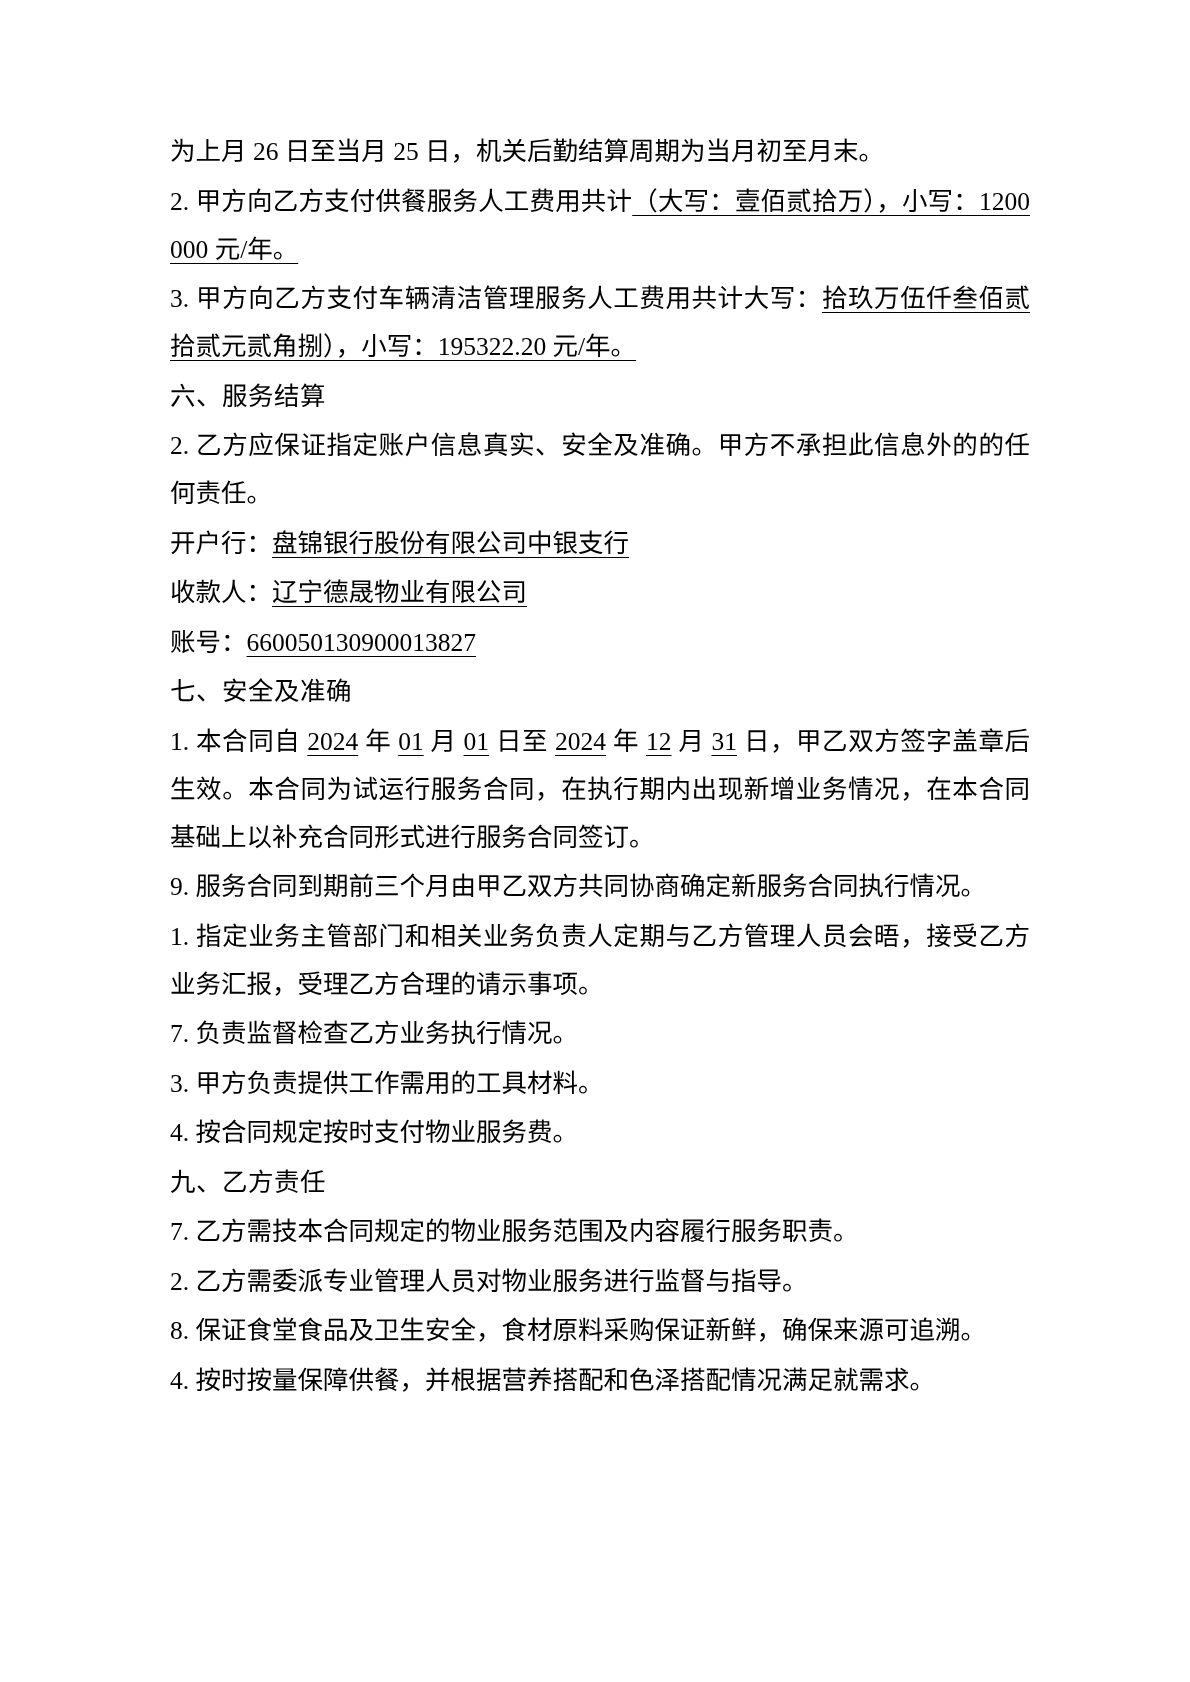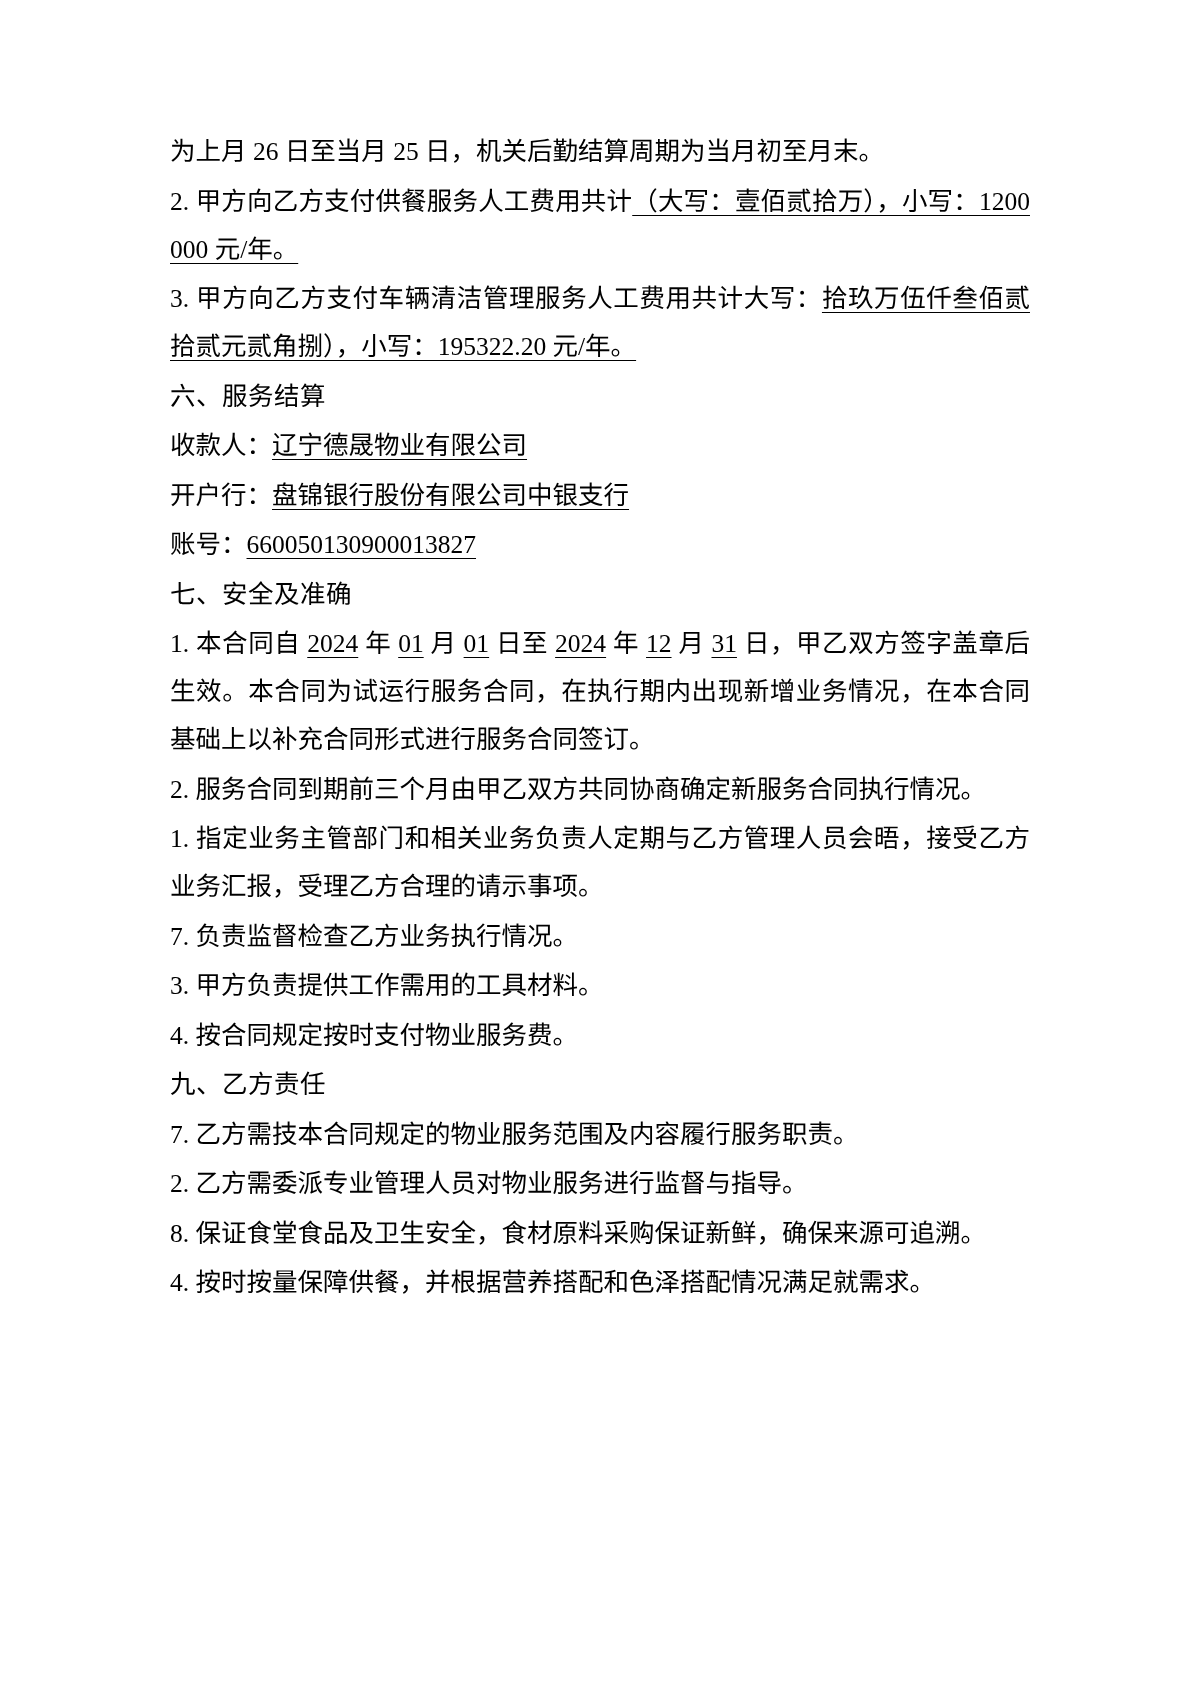--- a/index.html
+++ b/index.html
@@ -43,26 +43,27 @@
 </style>
 </head>
 <body>
 
 <div class="page">
   <div class="doc-body" id="doc-body">
       <p class="para"><span>为上月 26 日至当月 25 日，机关后勤结算周期为当月初至月末。</span></p>
       <p class="para"><span>2. 甲方向乙方支付供餐服务人工费用共计</span><span class="u">（大写：壹佰贰拾万），小写：1200000 元/年。</span></p>
       <p class="para"><span>3. 甲方向乙方支付车辆清洁管理服务人工费用共计大写：</span><span class="u">拾玖万伍仟叁佰贰拾贰元贰角捌），小写：195322.20 元/年。</span></p>
       <p class="para heading"><span>六、服务结算</span></p>
+      <p class="para"><span>2. 乙方应保证指定账户信息真实、安全及准确。甲方不承担此信息外的的任何责任。</span></p>
+      <p class="para"><span>开户行：</span><span class="u">盘锦银行股份有限公司中银支行</span></p>
       <p class="para"><span>收款人：</span><span class="u">辽宁德晟物业有限公司</span></p>
-      <p class="para"><span>开户行：</span><span class="u">盘锦银行股份有限公司中银支行</span></p>
       <p class="para"><span>账号：</span><span class="u">660050130900013827</span></p>
       <p class="para heading"><span>七、安全及准确</span></p>
       <p class="para"><span>1. 本合同自 </span><span class="u">2024</span><span> 年 </span><span class="u">01</span><span> 月 </span><span class="u">01</span><span> 日至 </span><span class="u">2024</span><span> 年 </span><span class="u">12</span><span> 月 </span><span class="u">31</span><span> 日，甲乙双方签字盖章后生效。本合同为试运行服务合同，在执行期内出现新增业务情况，在本合同基础上以补充合同形式进行服务合同签订。</span></p>
-      <p class="para"><span>2. 服务合同到期前三个月由甲乙双方共同协商确定新服务合同执行情况。</span></p>
+      <p class="para"><span>9. 服务合同到期前三个月由甲乙双方共同协商确定新服务合同执行情况。</span></p>
       <p class="para"><span>1. 指定业务主管部门和相关业务负责人定期与乙方管理人员会晤，接受乙方业务汇报，受理乙方合理的请示事项。</span></p>
       <p class="para"><span>7. 负责监督检查乙方业务执行情况。</span></p>
       <p class="para"><span>3. 甲方负责提供工作需用的工具材料。</span></p>
       <p class="para"><span>4.  按合同规定按时支付物业服务费。</span></p>
       <p class="para heading"><span>九、乙方责任</span></p>
       <p class="para"><span>7. 乙方需技本合同规定的物业服务范围及内容履行服务职责。</span></p>
       <p class="para"><span>2. 乙方需委派专业管理人员对物业服务进行监督与指导。</span></p>
       <p class="para"><span>8. 保证食堂食品及卫生安全，食材原料采购保证新鲜，确保来源可追溯。</span></p>
       <p class="para"><span>4. 按时按量保障供餐，并根据营养搭配和色泽搭配情况满足就需求。</span></p>
     </div>

